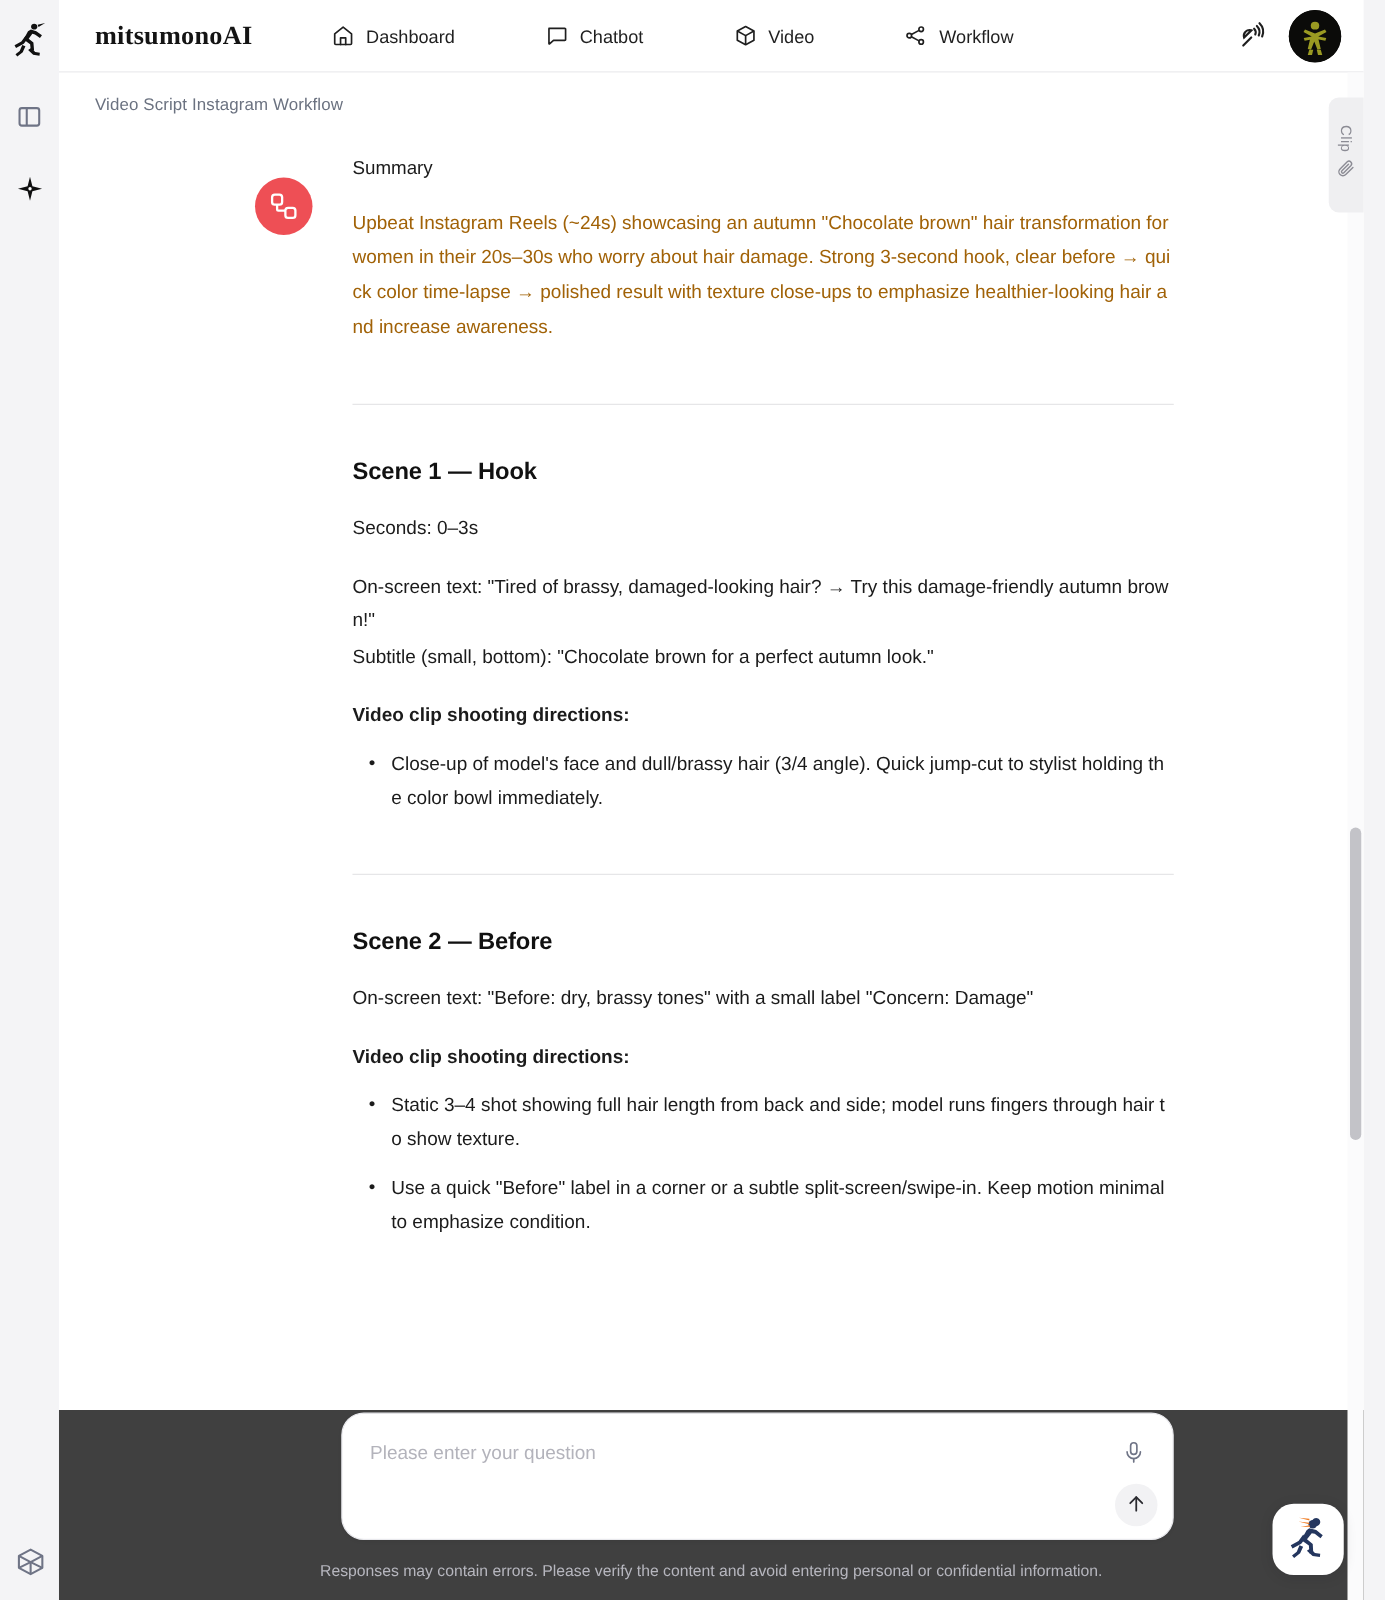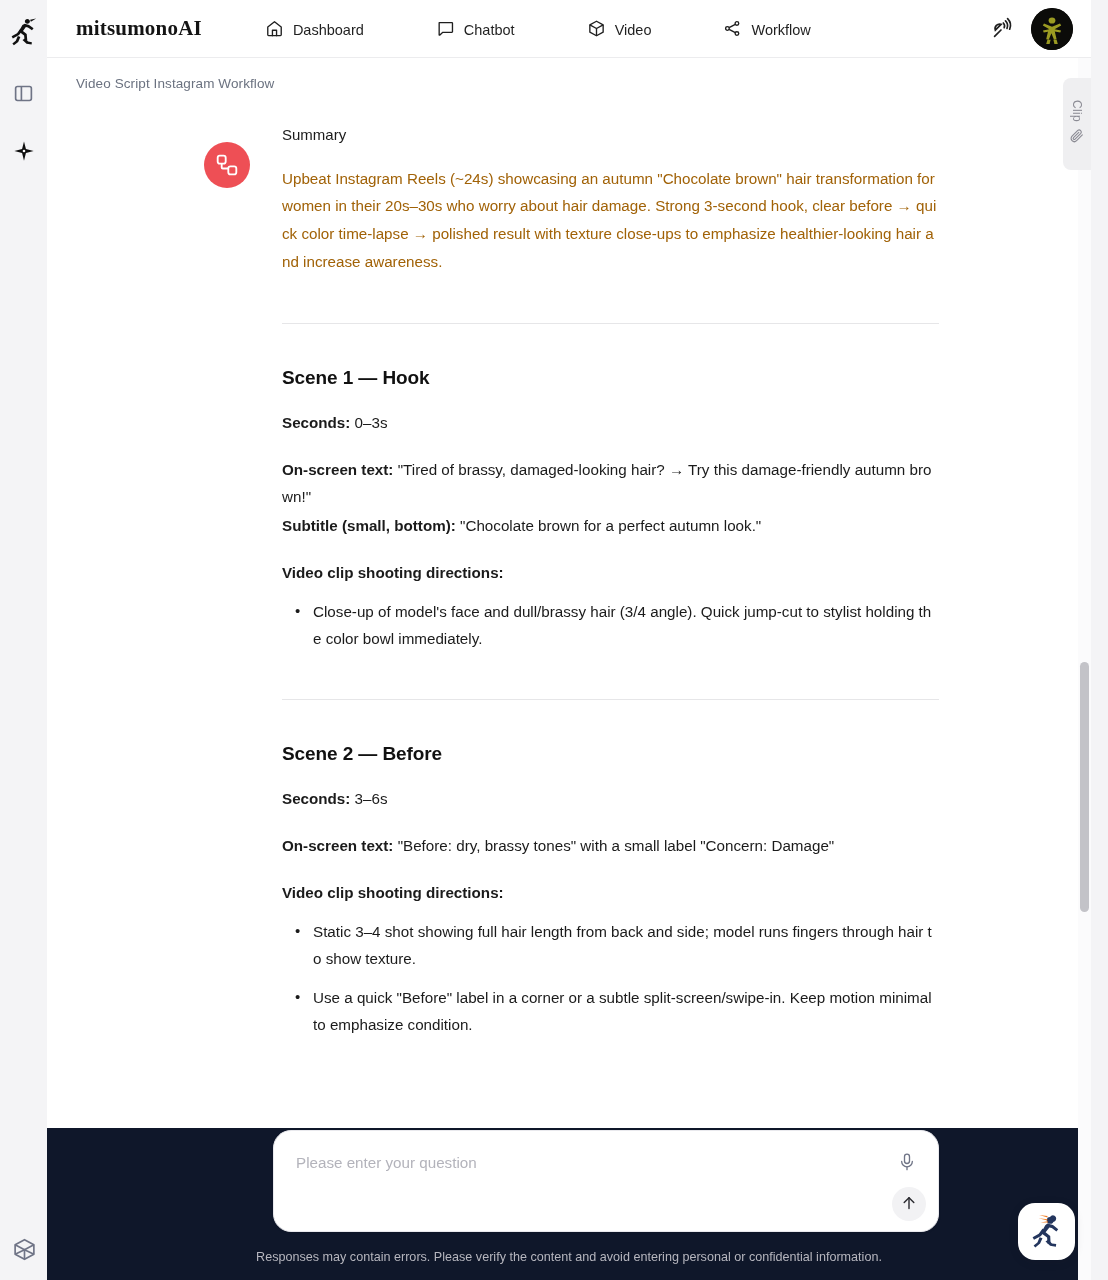--- a/index.html
+++ b/index.html
@@ -89,37 +89,37 @@
   }
   .divider { height: 1px; background: #e6e6e8; margin: 47px 0 0 0; border: 0; }
 
   .scene-title {
     font-size: 19px; font-weight: bold; color: #111111;
     margin: 43px 0 0 0; letter-spacing: -.1px;
   }
   .field { font-size: 15.2px; color: #1b1b1b; line-height: 1.78; margin: 20px 0 0 0;
            word-break: break-all; overflow-wrap: anywhere; }
   .field.tight { margin-top: 2px; }
-  .field b { font-weight: bold; }
+  .field b { font-weight: normal; }
   .field-head { font-size: 15.2px; color: #1b1b1b; font-weight: bold; margin: 20px 0 0 0; line-height: 1.78; }
 
   ul.shots { list-style: none; margin: 10px 0 0 0; padding: 0; }
   ul.shots li {
     position: relative; padding-left: 31px; margin-top: 12px;
     font-size: 15.2px; color: #1b1b1b; line-height: 1.78;
     word-break: break-all; overflow-wrap: anywhere;
   }
   ul.shots li::before {
     content: "•"; position: absolute; left: 13px; top: 0; color: #1b1b1b; font-size: 15px;
   }
 
   
   #composer-wrap {
     position: absolute; left: 0; bottom: 0; width: 1044px; height: 152px;
-    background: #0f172a; z-index: 20;
+    background: #404040; z-index: 20;
   }
   #composer {
     position: absolute; left: 226px; top: 2px; width: 666px; height: 102px;
     background: #ffffff; border: 1px solid #e9e9ed; border-radius: 18px;
     box-shadow: 0 1px 3px rgba(16,16,20,.05);
   }
   #composer-input {
     position: absolute; left: 20px; top: 22px; width: 600px;
     border: 0; outline: 0; background: transparent;
     font-family: "Liberation Sans", sans-serif; font-size: 15.2px; color: #1b1b1b;
@@ -337,24 +337,20 @@
             <ul class="shots">
               <li>Close-up of model's face and dull/brassy hair (3/4 angle). Quick jump-cut to stylist holding the color bowl immediately.</li>
             </ul>
           </div>
 
           <hr class="divider">
 
           <div>
             <h2 class="scene-title">Scene 2 — Before</h2>
 
-            <p class="field">
-              <b>Seconds:</b>
-              <span>3–6s</span>
-            </p>
 
             <p class="field">
               <b>On-screen text:</b>
               <span>"Before: dry, brassy tones" with a small label "Concern: Damage"</span>
             </p>
 
             <p class="field-head">Video clip shooting directions:</p>
 
             <ul class="shots">
               <li>Static 3–4 shot showing full hair length from back and side; model runs fingers through hair to show texture.</li>

